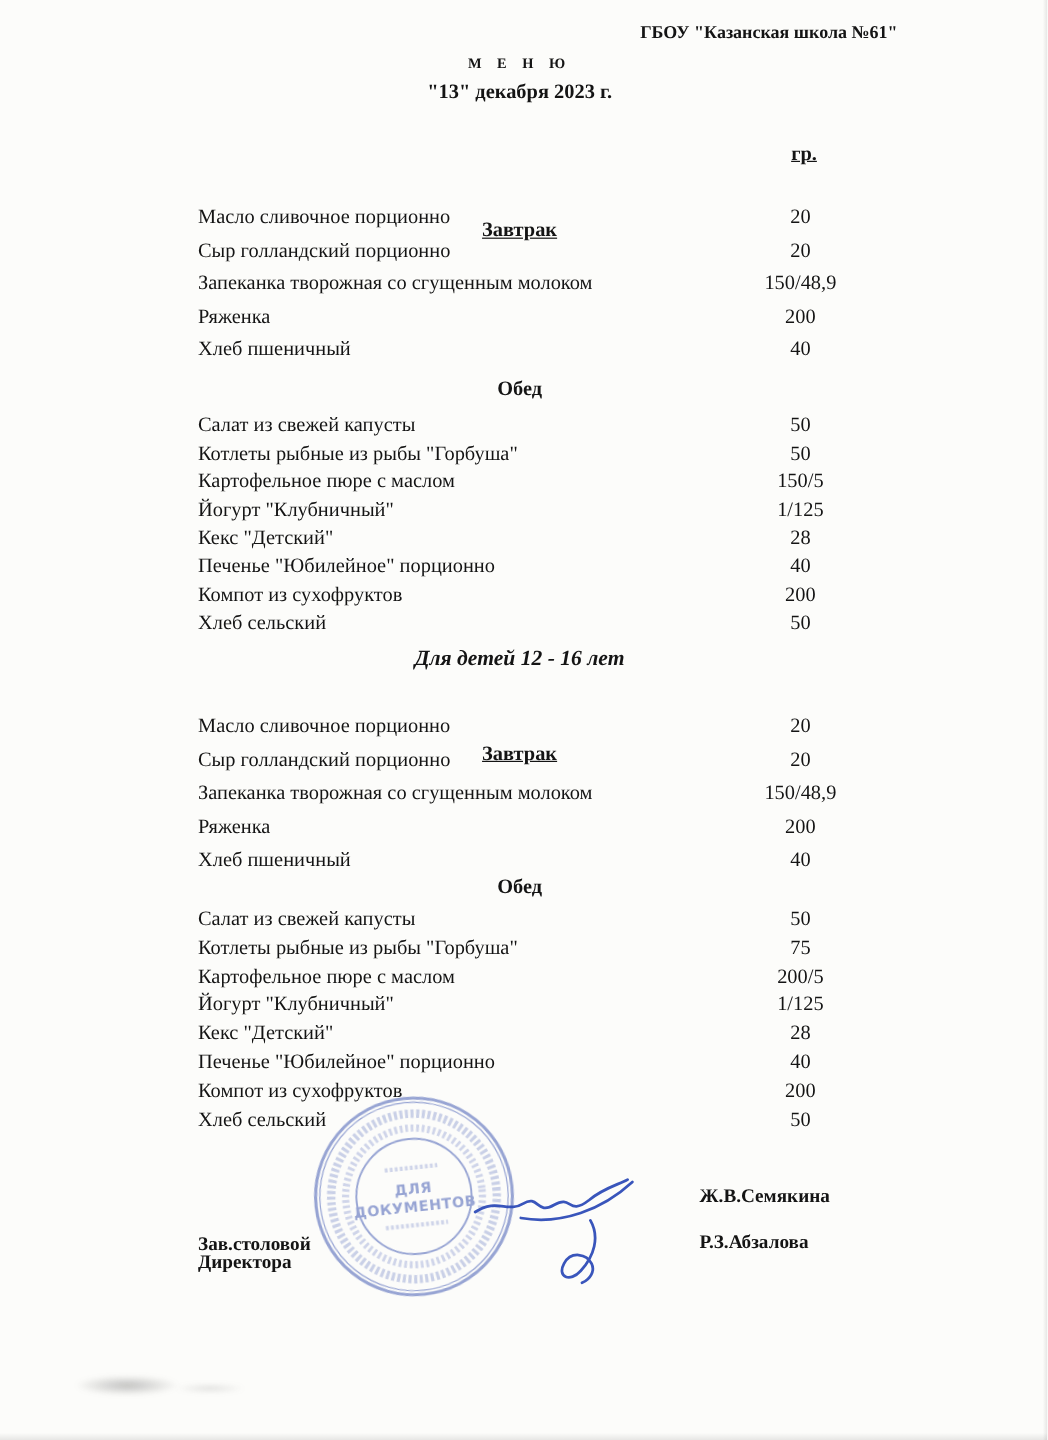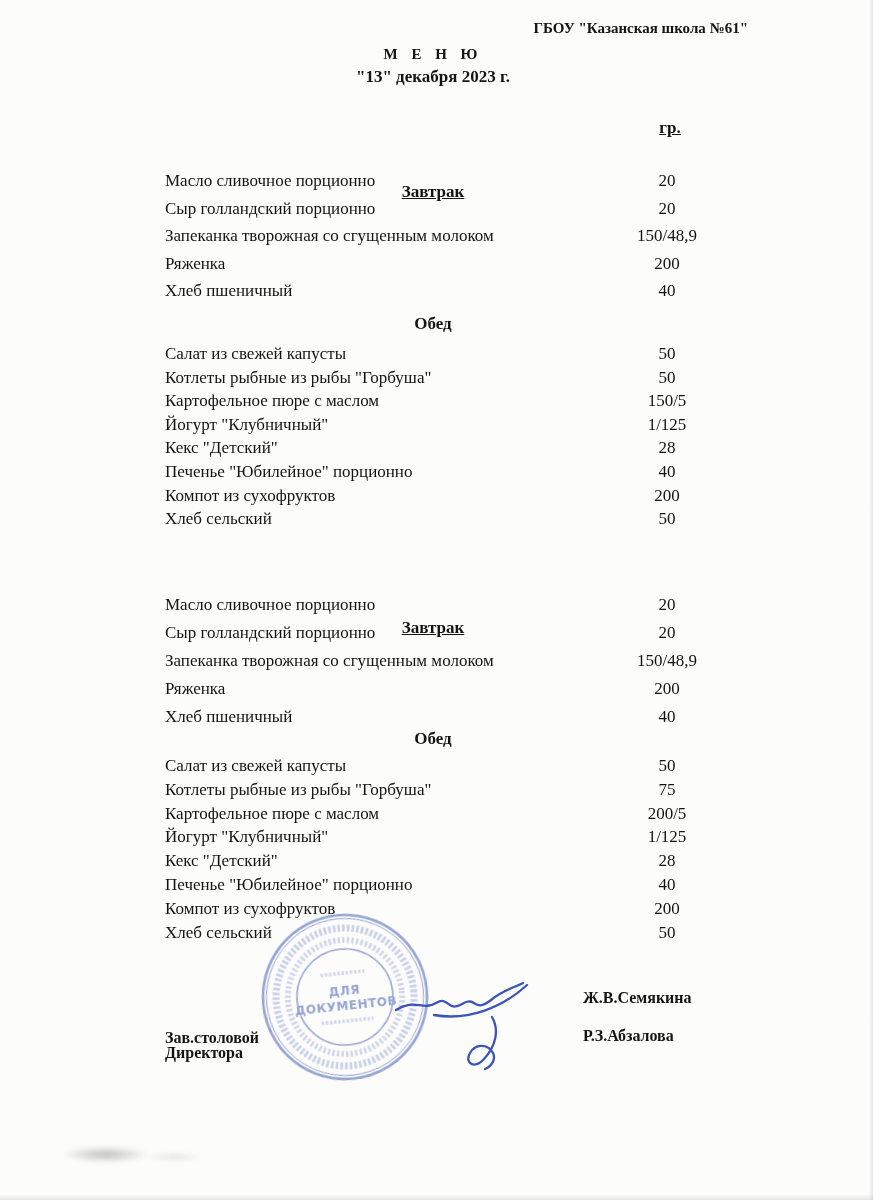--- a/index.html
+++ b/index.html
@@ -9,21 +9,21 @@
   .page {
     position:relative; width:873px; height:1200px;
     background:#fcfcfa; overflow:hidden;
     font-family:"Liberation Serif", serif; color:#141414;
   }
   .abs { position:absolute; }
 
   .school { top:20px; right:125px; font-size:15px; font-weight:bold; white-space:nowrap; }
 
   .center { left:8px; width:850px; text-align:center; }
-  .menu-title { top:46px; font-size:15px; font-weight:bold; letter-spacing:5px; }
+  .menu-title { top:46px; font-size:12px; font-weight:bold; letter-spacing:5px; }
   .menu-date  { top:67px; font-size:17px; font-weight:bold; }
   .group-title{ font-size:18px; font-weight:bold; font-style:italic; }
   .meal-header{ font-size:17px; font-weight:bold; }
   .underline  { text-decoration:underline;margin-top:48px; }
   .qty-header { left:600px; width:140px; text-align:center; font-size:17px; font-weight:bold; text-decoration:underline; }
 
   .rows { left:165px; width:572px; font-size:17px; }
   .row  { display:flex; align-items:flex-start; }
   .row .name { flex:1; white-space:nowrap; }
   .row .qty  { width:140px; flex:none; text-align:center; }
@@ -129,20 +129,21 @@
         <span class="name">Компот из сухофруктов</span>
         <span class="qty">200</span>
       </div>
 
       <div class="row">
         <span class="name">Хлеб сельский</span>
         <span class="qty">50</span>
       </div>
     </div>
 
+  <div class="abs center group-title" style="top:538px">Для детей 12 - 16 лет</div>
   <div class="abs center meal-header underline" style="top:570px">Завтрак</div>
 
   <div class="abs rows b2" style="top:595px">
 
       <div class="row">
         <span class="name">Масло сливочное порционно</span>
         <span class="qty">20</span>
       </div>
 
       <div class="row">

